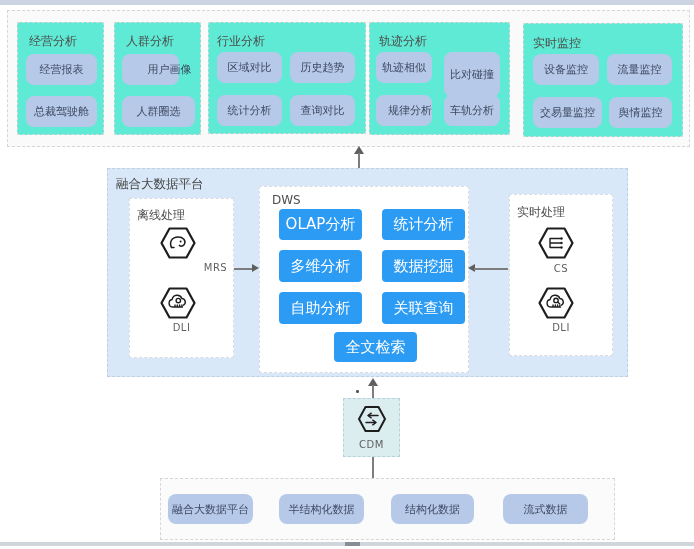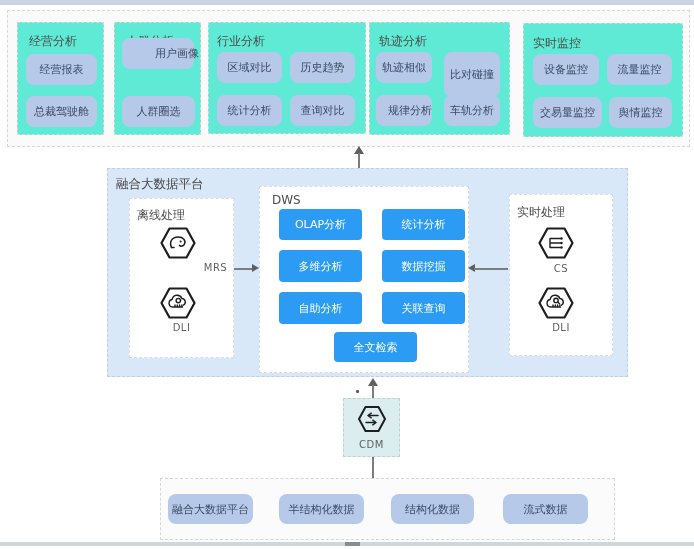--- a/index.html
+++ b/index.html
@@ -9,21 +9,21 @@
   .topbar{left:0;top:0;width:694px;height:5px;background:#ccd4e4;}
   .outer-apps{left:7px;top:10px;width:683px;height:137px;background:#fafafa;border:1px dashed #d6d6d6;}
   .group{background:#5eead4;border:1px dashed #d9d9d9;}
   .group-title{font-size:12px;color:#4d4d4d;white-space:nowrap;}
   .chip{background:#b7c9e9;border-radius:8px;color:#3d4a61;font-size:11px;
         display:flex;align-items:center;justify-content:center;white-space:nowrap;}
   .platform{left:107px;top:168px;width:521px;height:209px;background:#d9e8f8;border:1px dashed #bfcfdf;}
   .platform-title{font-size:12.5px;color:#454545;}
   .whitebox{background:#ffffff;border:1px dashed #d8dde4;}
   .box-title{font-size:12px;color:#4d4d4d;white-space:nowrap;}
-  .bluebtn{background:#2b9bf4;border-radius:4px;color:#ffffff;font-size:11px;
+  .bluebtn{background:#2b9bf4;border-radius:4px;color:#ffffff;font-size:15px;
            display:flex;align-items:center;justify-content:center;white-space:nowrap;}
   .svc-label{font-size:10px;color:#5f5f5f;letter-spacing:0.5px;text-align:center;width:100%;}
   .cdm-box{left:343px;top:398px;width:57px;height:59px;background:#dcedf0;border:1px dashed #b5d4d9;}
   .bottom-box{left:160px;top:478px;width:455px;height:62px;background:#fbfbfb;border:1px dashed #d6d6d6;}
   .vline{width:1.5px;background:#7d7d7d;}
   .hline{height:1.5px;background:#7d7d7d;}
   .head-up{width:0;height:0;border-left:5px solid transparent;border-right:5px solid transparent;border-bottom:8px solid #5f5f5f;}
   .head-right{width:0;height:0;border-top:4.5px solid transparent;border-bottom:4.5px solid transparent;border-left:7px solid #5f5f5f;}
   .head-left{width:0;height:0;border-top:4.5px solid transparent;border-bottom:4.5px solid transparent;border-right:7px solid #5f5f5f;}
   .dot{width:2.5px;height:2.5px;background:#555;border-radius:50%;}
@@ -41,21 +41,21 @@
   <div class="abs outer-apps">
 
     <div class="abs group" style="left:9px;top:11px;width:87px;height:113px;">
       <div class="abs group-title" style="left:11px;top:10px;">经营分析</div>
       <div class="abs chip" style="left:8px;top:31px;width:71px;height:31px;">经营报表</div>
       <div class="abs chip" style="left:8px;top:73px;width:71px;height:31px;">总裁驾驶舱</div>
     </div>
 
     <div class="abs group" style="left:106px;top:11px;width:87px;height:113px;">
       <div class="abs group-title" style="left:11px;top:10px;">人群分析</div>
-      <div class="abs chip" style="left:7px;top:15px;width:72px;height:31px;padding-left:38px;">用户画像</div>
+      <div class="abs chip" style="left:7px;top:31px;width:57px;height:31px;padding-left:38px;">用户画像</div>
       <div class="abs chip" style="left:7px;top:73px;width:73px;height:31px;">人群圈选</div>
     </div>
 
     <div class="abs group" style="left:200px;top:11px;width:158px;height:112px;">
       <div class="abs group-title" style="left:8px;top:10px;">行业分析</div>
       <div class="abs chip" style="left:8px;top:29px;width:65px;height:31px;">区域对比</div>
       <div class="abs chip" style="left:81px;top:29px;width:65px;height:31px;">历史趋势</div>
       <div class="abs chip" style="left:8px;top:72px;width:65px;height:31px;">统计分析</div>
       <div class="abs chip" style="left:81px;top:72px;width:65px;height:31px;">查询对比</div>
     </div>

